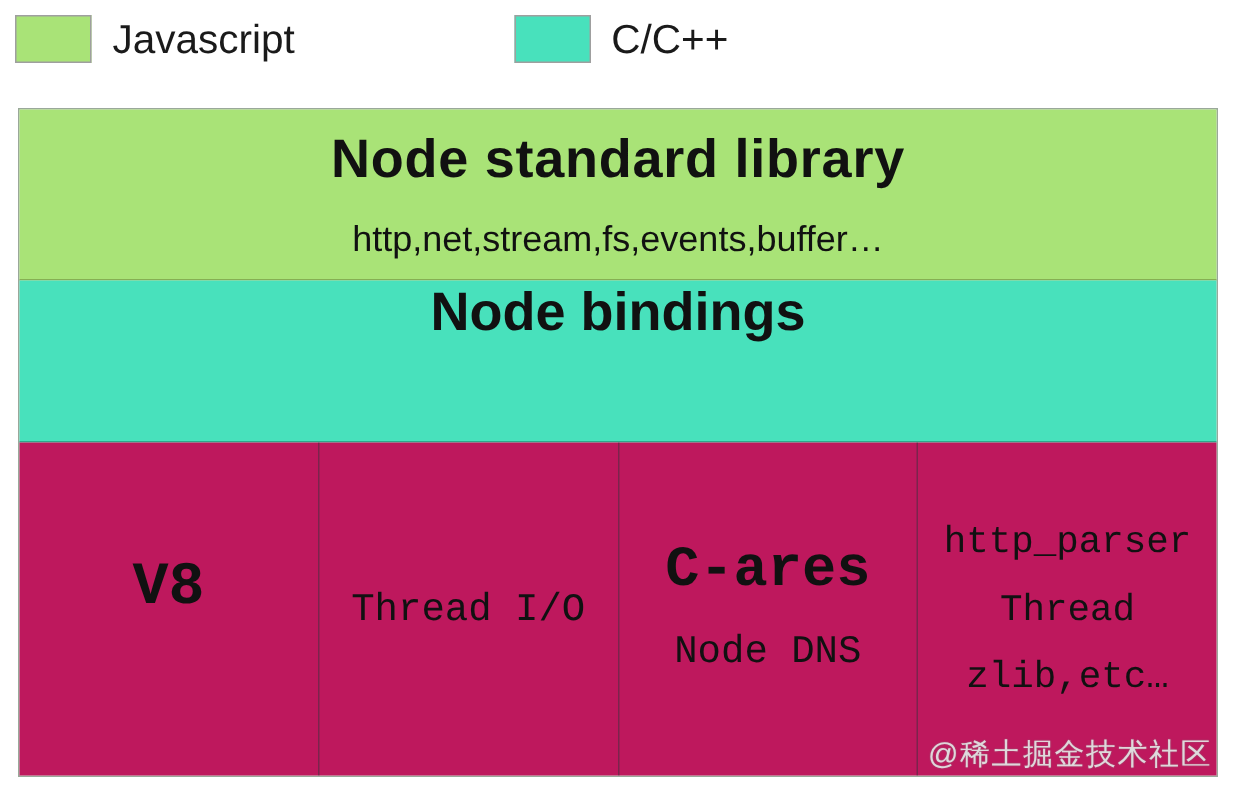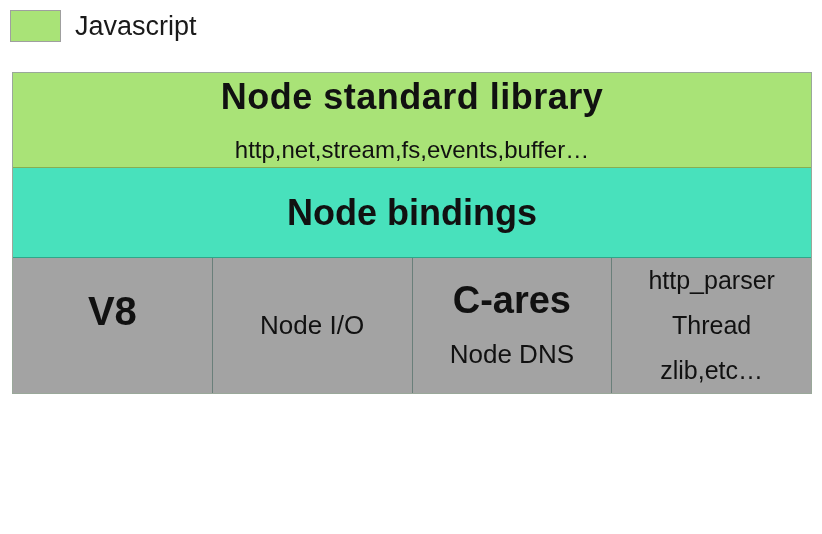--- a/index.html
+++ b/index.html
@@ -44,21 +44,21 @@
     font-size: 27px;
     color: #1a1a1a;
   }
 
   
   .diagram {
     position: absolute;
     left: 12px;
     top: 72px;
     width: 800px;
-    height: 322px;
+    height: 446px;
     border: 1px solid #9aa89a;
     box-sizing: border-box;
     display: flex;
     flex-direction: column;
   }
 
   .block-stdlib {
     height: 114px;
     background: #a9e377;
     border-bottom: 1px solid rgba(90,110,40,0.45);
@@ -79,32 +79,33 @@
     margin-top: 19px;
     text-align: right;
   }
 
   .block-bindings {
     height: 108px;
     background: #48e1bc;
     border-bottom: 1px solid rgba(0,60,45,0.35);
     box-sizing: border-box;
     display: flex;
-    align-items: center;
+    align-items: flex-start;
     justify-content: center;
   }
   .bindings-title {
     font-size: 36px;
     font-weight: bold;
   }
 
   .bottom-row {
     flex: 1;
     display: flex;
-    background: #a3a3a3;
+    background: #be185d;
+    font-family: Liberation Mono, monospace;
   }
   .col {
     flex: 1;
     display: flex;
     flex-direction: column;
     align-items: center;
     justify-content: center;
     box-sizing: border-box;
   }
   .col + .col {
@@ -139,51 +140,56 @@
 </head>
 <body>
 
 <div class="canvas">
 
   <div class="legend">
     <div class="legend-item">
       <span class="swatch js"></span>
       <span class="legend-label">Javascript</span>
     </div>
+    <div class="legend-item">
+      <span class="swatch cpp"></span>
+      <span class="legend-label">C/C++</span>
+    </div>
   </div>
 
   <div class="diagram">
 
     <div class="block-stdlib">
       <div class="stdlib-title">Node standard library</div>
       <div class="stdlib-subtitle">http,net,stream,fs,events,buffer…</div>
     </div>
 
     <div class="block-bindings">
       <div class="bindings-title">Node bindings</div>
     </div>
 
     <div class="bottom-row">
 
       <div class="col col-v8">
         <div class="col-title">V8</div>
       </div>
 
       <div class="col col-libuv">
-        <div class="col-item">Node I/O</div>
+        <div class="col-item">Thread I/O</div>
       </div>
 
       <div class="col col-cares">
         <div class="col-title">C-ares</div>
         <div class="col-item">Node DNS</div>
       </div>
 
       <div class="col col-misc">
         <div class="col-item">http_parser</div>
         <div class="col-item">Thread</div>
         <div class="col-item">zlib,etc…</div>
       </div>
 
     </div>
   </div>
 
+  <div class="watermark">@稀土掘金技术社区</div>
 
 </div>
 
 </body></html>

